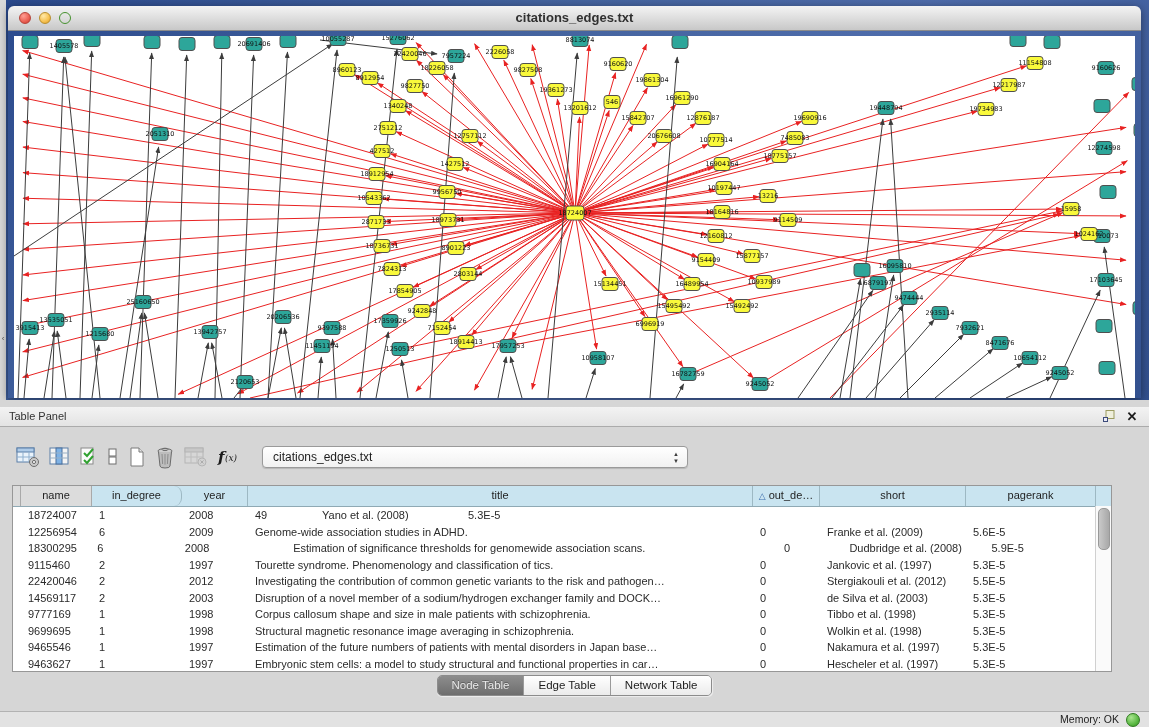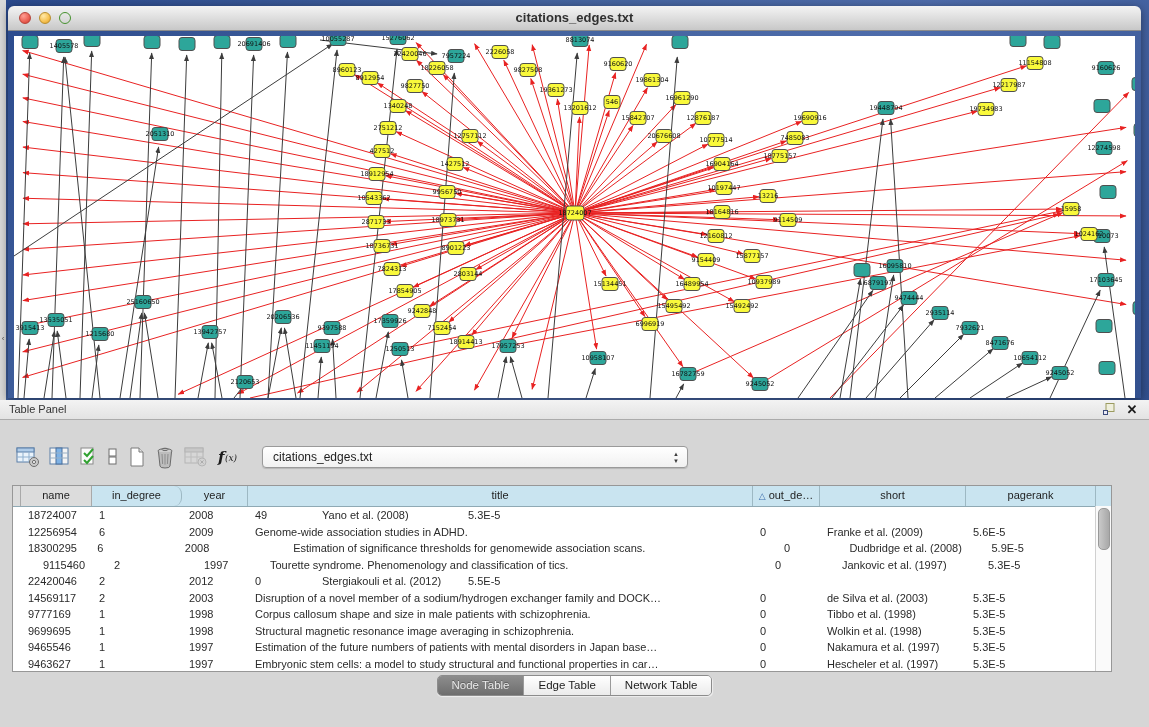--- a/index.html
+++ b/index.html
@@ -21,21 +21,21 @@
   .lights{position:absolute;left:11px;top:6px;display:flex;gap:8px;}
   .light{width:12px;height:12px;border-radius:50%;box-sizing:border-box;}
   .light.red{background:radial-gradient(circle at 35% 30%,#ff9d92,#ea5f52 60%,#c93a2e);border:1px solid #b5443a;}
   .light.yellow{background:radial-gradient(circle at 35% 30%,#ffe9a8,#f6c04f 60%,#d89b27);border:1px solid #b98f2f;}
   .light.green{background:radial-gradient(circle at 35% 30%,#b7f0a0,#66c551 60%,#3f9c2d;);border:1px solid #46912f;}
   .win-body{position:absolute;left:0;right:0;top:24px;bottom:0;padding:6px;box-sizing:border-box;}
   #net-svg{display:block;width:1121px;height:362px;background:#ffffff;}
   
   .table-panel{position:absolute;left:0;top:400px;width:1149px;height:327px;background:#d6d6d6;}
   .panel-titlebar{height:19px;background:linear-gradient(#f3f3f3,#e3e3e3);
-    border-bottom:1px solid #ababab;position:relative;font-size:11px;color:#333;}
+    border-bottom:1px solid #ababab;position:relative;font-size:11px;color:#333;margin-top:7px;}
   .panel-titlebar .ptitle{position:absolute;left:9px;top:3px;}
   .pt-btn{position:absolute;top:2px;width:16px;height:15px;cursor:default;text-align:center;}
   .pt-float{right:32px;}
   .pt-close{right:9px;font-size:13px;font-weight:bold;color:#1a1a1a;line-height:15px;}
   
   .toolbar{position:absolute;left:0;top:40px;height:34px;display:flex;align-items:center;padding-left:16px;}
   .tb-icon{margin-right:9px;display:flex;align-items:center;justify-content:center;height:26px;}
   .combo{margin-left:10px;width:426px;height:22px;border:1px solid #9a9a9a;border-radius:4px;
     background:linear-gradient(#ffffff,#f1f1f1);box-shadow:0 1px 1px rgba(0,0,0,.15);
     position:relative;display:flex;align-items:center;font-size:12px;color:#1c1c1c;padding-left:10px;box-sizing:border-box;}
@@ -579,33 +579,34 @@
           <div class="td" style="width: 71px;">18300295</div>
           <div class="td" style="width: 90px;">6</div>
           <div class="td" style="width: 66px;">2008</div>
           <div class="td" style="width: 505px; margin-left: 44px;">Estimation of significance thresholds for genomewide association scans.</div>
           <div class="td" style="width: 67px;">0</div>
           <div class="td" style="width: 146px;">Dudbridge et al. (2008)</div>
           <div class="td" style="width: 130px;">5.9E-5</div>
         </div>
         <div class="tr">
           <div class="td" style="width: 8px;"></div>
-          <div class="td" style="width: 71px; margin-left: 15px;">9115460</div>
+          <div class="td" style="width: 71px;">9115460</div>
           <div class="td" style="width: 90px;">2</div>
           <div class="td" style="width: 66px;">1997</div>
           <div class="td" style="width: 505px;">Tourette syndrome. Phenomenology and classification of tics.</div>
           <div class="td" style="width: 67px;">0</div>
           <div class="td" style="width: 146px;">Jankovic et al. (1997)</div>
           <div class="td" style="width: 130px;">5.3E-5</div>
         </div>
         <div class="tr">
           <div class="td" style="width: 8px;"></div>
           <div class="td" style="width: 71px;">22420046</div>
           <div class="td" style="width: 90px;">2</div>
           <div class="td" style="width: 66px;">2012</div>
+          <div class="td" style="width: 505px;">Investigating the contribution of common genetic variants to the risk and pathogen…</div>
           <div class="td" style="width: 67px;">0</div>
           <div class="td" style="width: 146px;">Stergiakouli et al. (2012)</div>
           <div class="td" style="width: 130px;">5.5E-5</div>
         </div>
         <div class="tr">
           <div class="td" style="width: 8px;"></div>
           <div class="td" style="width: 71px;">14569117</div>
           <div class="td" style="width: 90px;">2</div>
           <div class="td" style="width: 66px;">2003</div>
           <div class="td" style="width: 505px;">Disruption of a novel member of a sodium/hydrogen exchanger family and DOCK…</div>
@@ -658,13 +659,17 @@
       <div class="vthumb"></div>
     </div>
   </div>
 
   <div class="tabs" id="tabbar">
       <div class="tab active">Node Table</div>
       <div class="tab">Edge Table</div>
       <div class="tab">Network Table</div>
     </div>
 
+  <div class="statusbar">
+    <span class="mem">Memory: OK</span>
+    <span class="memdot"></span>
+  </div>
 </div>
 
 </body></html>

